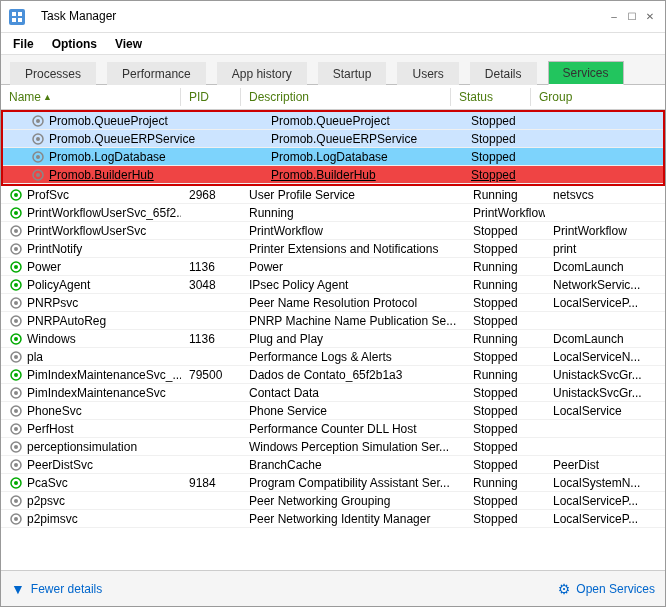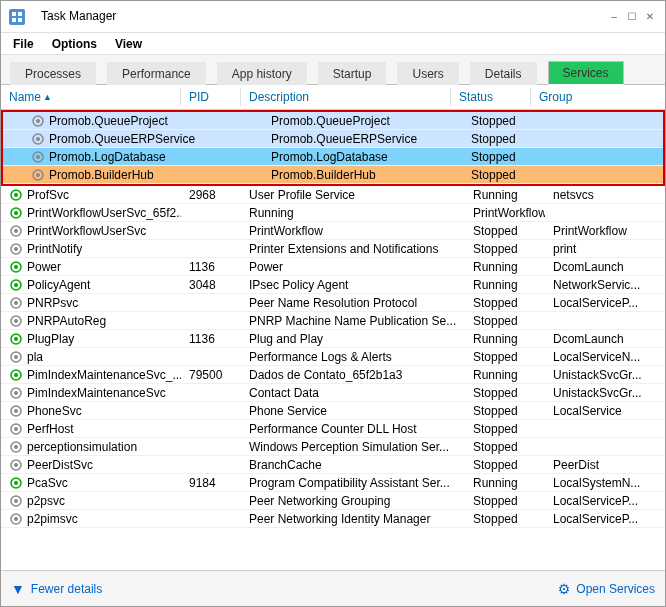--- a/index.html
+++ b/index.html
@@ -111,21 +111,21 @@
       grid-template-columns: 180px 60px 1fr 80px 120px 14px;
       background: #fff;
       border-bottom: 1px solid #ccc;
       padding: 3px 0;
       position: sticky;
       top: 0;
     }
     .col-header {
       padding: 2px 4px 2px 8px;
       font-size: 12px;
-      color: #0369a1;
+      color: #4d7c0f;
       font-weight: normal;
       cursor: pointer;
       border-right: 1px solid #e0e0e0;
       display: flex;
       align-items: center;
       gap: 2px;
     }
     .col-header:last-child { border-right: none; }
     .table-body {
       flex: 1;
@@ -295,21 +295,21 @@
       <circle cx="7" cy="7" r="2" fill="#888"></circle>
     </svg>
               </span>
         <span>Promob.LogDatabase</span>
       </div>
       <div class="cell"></div>
       <div class="cell">Promob.LogDatabase</div>
       <div class="cell">Stopped</div>
       <div class="cell"></div>
     </div>
-          <div class="table-row selected" style="background: #fdba74;">
+          <div class="table-row selected" style="background: #ef4444; text-decoration: underline;">
       <div class="cell cell-name">
         <span class="service-icon">
                 <svg viewBox="0 0 14 14" width="14" height="14">
       <circle cx="7" cy="7" r="5" fill="none" stroke="#888" stroke-width="1.5"></circle>
       <circle cx="7" cy="7" r="2" fill="#888"></circle>
     </svg>
               </span>
         <span>Promob.BuilderHub</span>
       </div>
       <div class="cell"></div>
@@ -438,21 +438,21 @@
       <div class="cell"></div>
     </div>
         <div class="table-row">
       <div class="cell cell-name">
         <span class="service-icon">
               <svg viewBox="0 0 14 14" width="14" height="14">
       <circle cx="7" cy="7" r="5" fill="none" stroke="#00aa00" stroke-width="1.5"></circle>
       <circle cx="7" cy="7" r="2" fill="#00aa00"></circle>
     </svg>
             </span>
-        <span>PlugPlay</span>
+        <span>Windows</span>
       </div>
       <div class="cell">1136</div>
       <div class="cell">Plug and Play</div>
       <div class="cell" style="color:#000">Running</div>
       <div class="cell">DcomLaunch</div>
     </div>
         <div class="table-row">
       <div class="cell cell-name">
         <span class="service-icon">
               <svg viewBox="0 0 14 14" width="14" height="14">

